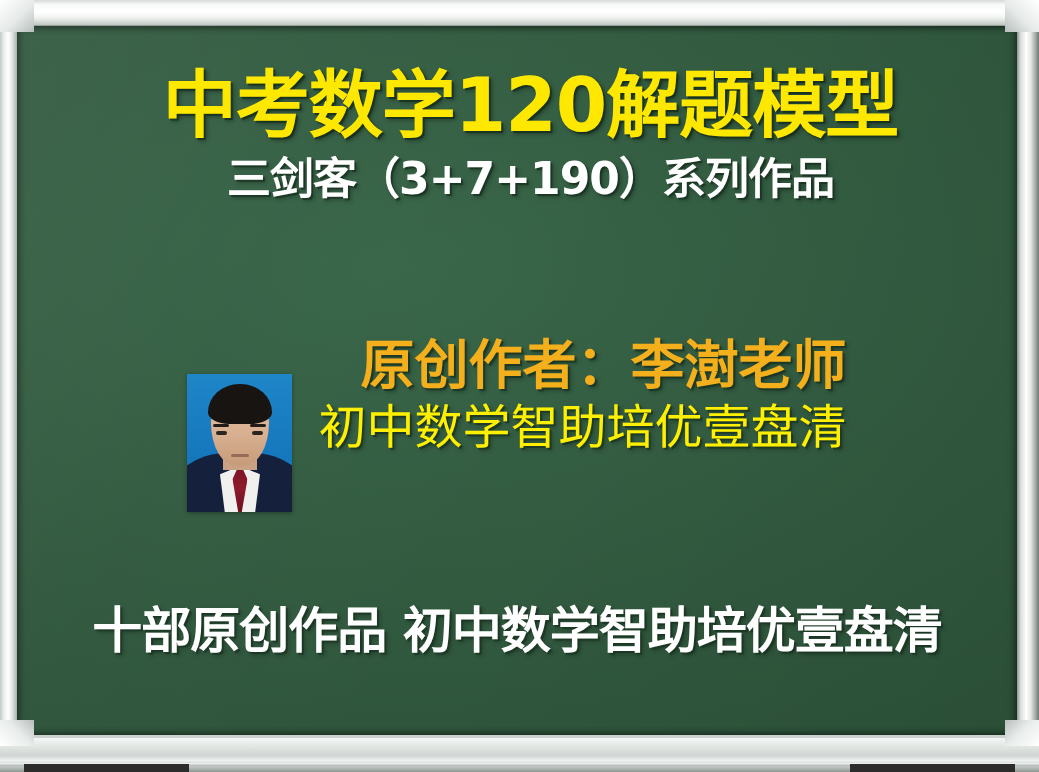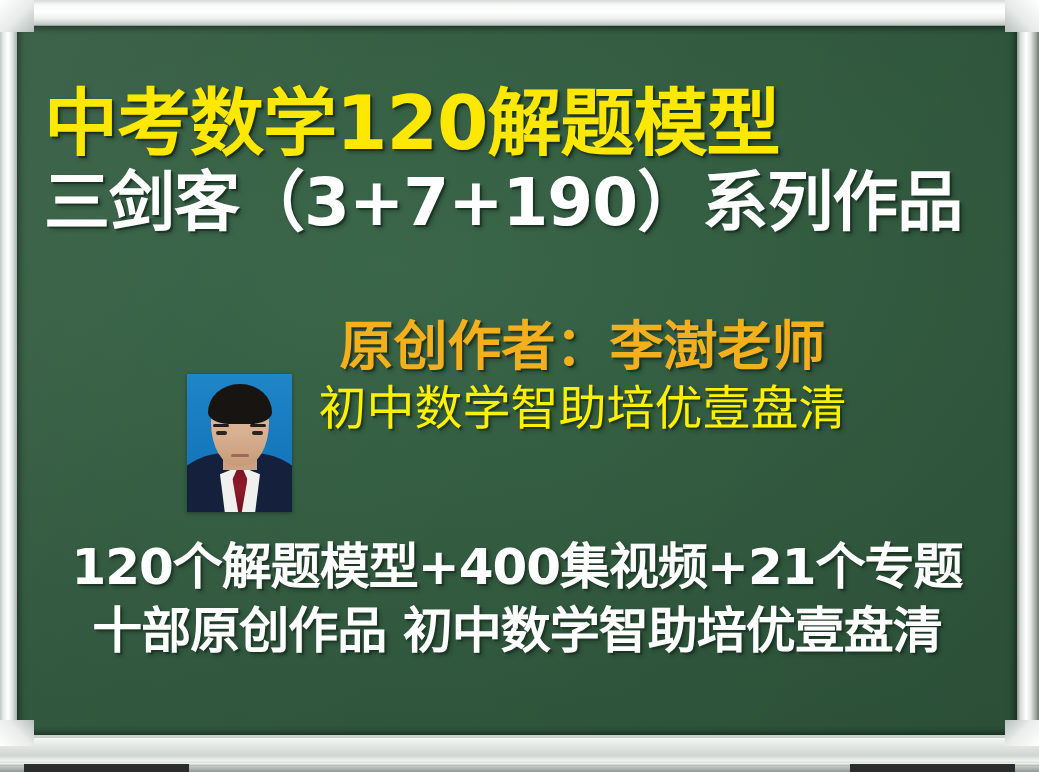--- a/index.html
+++ b/index.html
@@ -142,41 +142,41 @@
 
   
   .content {
     position: absolute;
     inset: 0;
   }
 
   .headline-block {
     position: absolute;
     left: 0; right: 0;
-    top: 60px;
-    text-align: left;
+    top: 42px;
+    text-align: center;
     padding-left: 27px;
   }
   .headline {
     font-family: "DejaVu Sans", "Liberation Sans", sans-serif;
     font-weight: 700;
     font-size: 74px;
     line-height: 1.02;
     color: #ffe800;
     letter-spacing: -1px;
     text-shadow:
        2px 2px 0 rgba(20,45,28,.75),
        3px 3px 4px rgba(0,0,0,.35);
     white-space: nowrap;
   }
   .subhead {
-    margin-top: 6px;
+    margin-top: 12px;
     font-family: "DejaVu Sans", "Liberation Sans", sans-serif;
     font-weight: 700;
-    font-size: 66px;
+    font-size: 44px;
     line-height: 1.08;
     color: #ffffff;
     letter-spacing: -1px;
     text-shadow:
        2px 2px 0 rgba(22,48,30,.7),
        3px 3px 4px rgba(0,0,0,.3);
     white-space: nowrap;
   }
 
   
@@ -268,21 +268,22 @@
     position: absolute;
     left: 50%; top: 80px;
     transform: translateX(-50%);
     width: 18px; height: 3px;
     background: #9a6a56;
     border-radius: 2px;
   }
 
   .author-text {
     flex: 0 0 auto;
-    text-align: center;
+    text-align: right;
+    margin-top: 19px;
   }
   .author-line-1 {
     font-family: "DejaVu Sans", "Liberation Sans", sans-serif;
     font-weight: 700;
     font-size: 54px;
     line-height: 1.16;
     color: #f3b01c;
     letter-spacing: 0px;
     text-shadow:
        2px 2px 0 rgba(22,48,30,.65),
@@ -356,21 +357,20 @@
           </div>
 
           <div class="author-text">
             <div class="author-line-1">原创作者：李澍老师</div>
             <div class="author-line-2">初中数学智助培优壹盘清</div>
           </div>
 
         </div>
 
         <div class="footer-block">
-          <div class="footer-line">120个解题模型+400集视频+21个专题</div>
           <div class="footer-line">十部原创作品 初中数学智助培优壹盘清</div>
         </div>
 
       </div>
     </div>
 
     <div class="rail-top"></div>
     <div class="rail-left"></div>
     <div class="rail-right"></div>
     <div class="rail-bottom">

